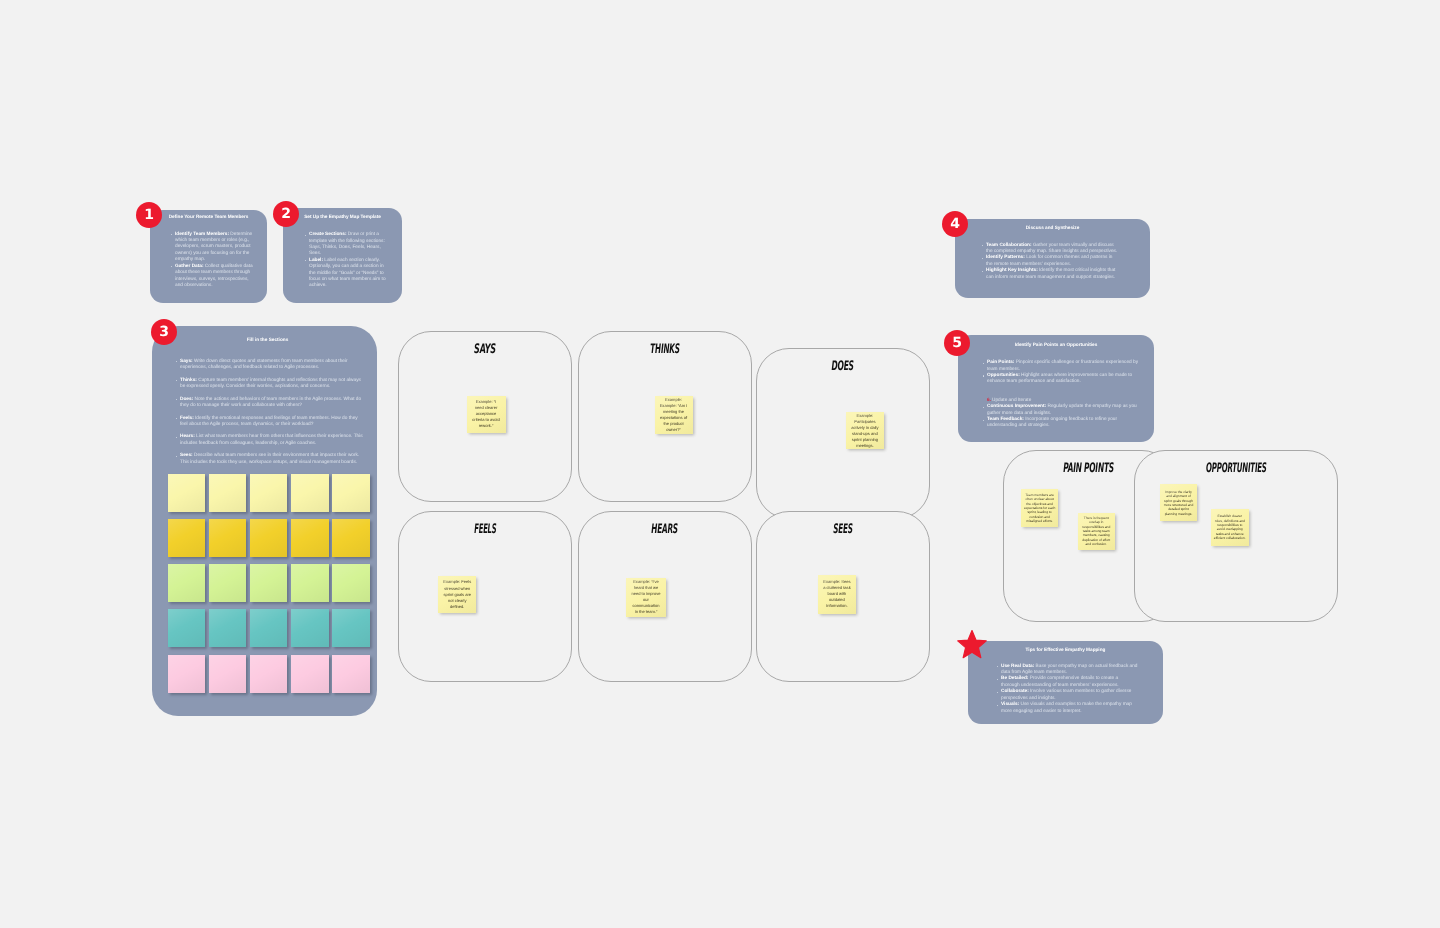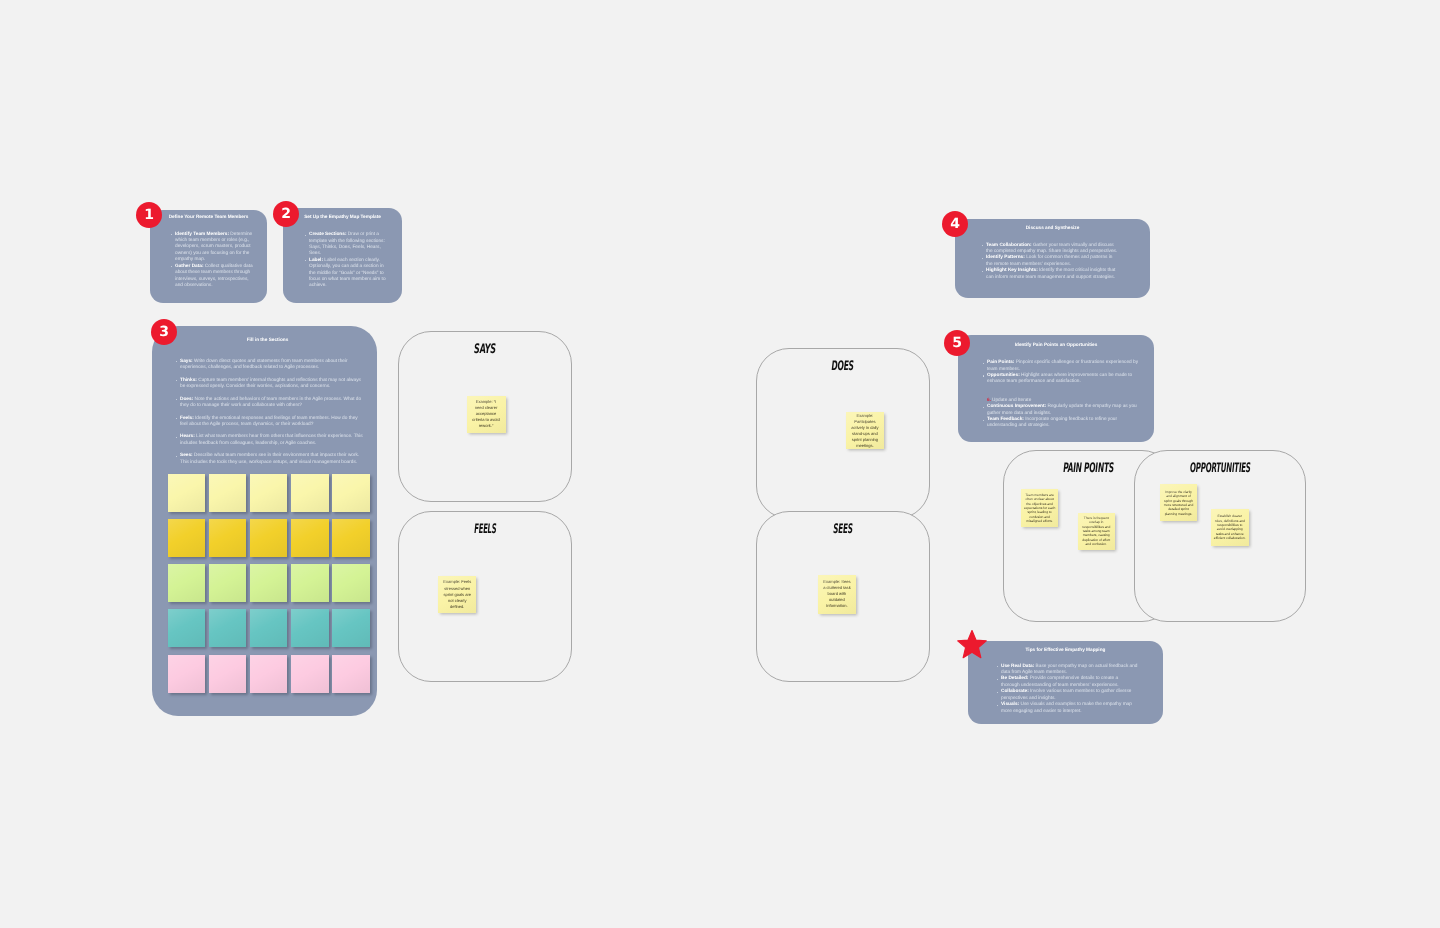--- a/index.html
+++ b/index.html
@@ -88,21 +88,21 @@
 .star{position:absolute;left:957px;top:630px;width:30px;height:29.5px;}
 
 
 .q-says  {left:398px;top:331px;width:174px;height:171px;}
 .q-thinks{left:578px;top:331px;width:174px;height:171px;}
 .q-does  {left:756px;top:331px;width:174px;height:171px;margin-top:17px;}
 .q-feels {left:398px;top:511px;width:174px;height:171px;}
 .q-hears {left:578px;top:511px;width:174px;height:171px;}
 .q-sees  {left:756px;top:511px;width:174px;height:171px;}
 .q-pain  {left:958px;top:450px;width:172px;height:172px;margin-left:45px;}
-.q-opp   {left:1134px;top:450px;width:172px;height:172px;}
+.q-opp   {left:1134px;top:450px;width:204px;height:172px;border-radius:31px;}
 .quad-title{top:10.5px;font-size:13.2px;line-height:1;}
 
 
 .note span{font-size:4.05px;line-height:1.5;}
 .n-says  {left:67.5px;top:63.8px;width:39px;height:37.1px;padding:2px 5.5px;}
 .n-thinks{left:75.5px;top:64.4px;width:38px;height:37.8px;}
 .n-does  {left:88.5px;top:63px;width:38.8px;height:37.4px;}
 .n-feels {left:39.3px;top:64px;width:37.9px;height:37.3px;}
 .n-hears {left:47.4px;top:65.8px;width:39.2px;height:38.8px;}
 .n-sees  {left:61px;top:62.9px;width:37.9px;height:38.8px;}
@@ -224,32 +224,44 @@
 <svg class="star" viewBox="0 0 100 95" aria-hidden="true">
   <polygon points="50.00,0.00 63.23,31.80 97.55,34.55 71.40,56.95 79.39,90.45 50.00,72.50 20.61,90.45 28.60,56.95 2.45,34.55 36.77,31.80" fill="#ec1a2e" stroke="#ec1a2e" stroke-width="4" stroke-linejoin="round"></polygon>
 </svg>
 
 <div class="quad q-says">
   <div class="quad-title"><span>SAYS</span></div>
   <div class="note n-says">
         <span>Example: “I need clearer acceptance criteria to avoid rework.”</span>
       </div>
 </div>
+<div class="quad q-thinks">
+  <div class="quad-title"><span>THINKS</span></div>
+  <div class="note n-thinks">
+        <span>Example: Example: “Am I meeting the expectations of the product owner?”</span>
+      </div>
+</div>
 <div class="quad q-does">
   <div class="quad-title"><span>DOES</span></div>
   <div class="note n-does">
         <span>Example: Participates actively in daily stand-ups and sprint planning meetings.</span>
       </div>
 </div>
 <div class="quad q-feels">
   <div class="quad-title"><span>FEELS</span></div>
   <div class="note n-feels">
         <span>Example: Feels stressed when sprint goals are not clearly defined.</span>
       </div>
 </div>
+<div class="quad q-hears">
+  <div class="quad-title"><span>HEARS</span></div>
+  <div class="note n-hears">
+        <span>Example: “I’ve heard that we need to improve our communication in the team.”</span>
+      </div>
+</div>
 <div class="quad q-sees">
   <div class="quad-title"><span>SEES</span></div>
   <div class="note n-sees">
         <span>Example: Sees a cluttered task board with outdated information.</span>
       </div>
 </div>
 
 <div class="quad q-pain">
   <div class="quad-title"><span>PAIN POINTS</span></div>
   <div class="note n-pain1">

